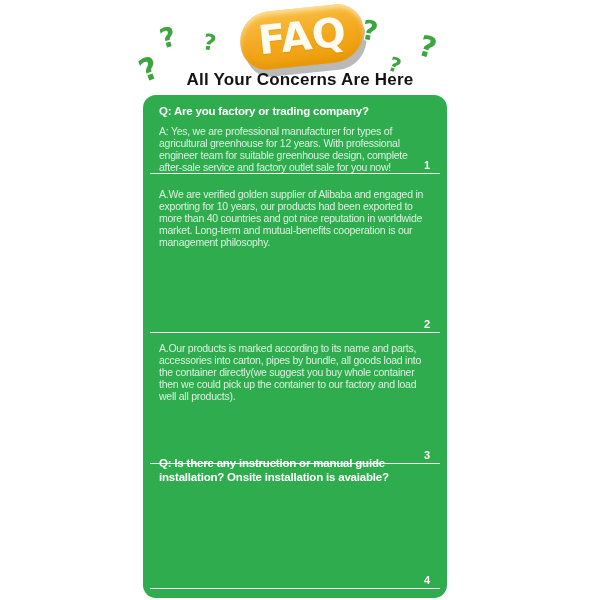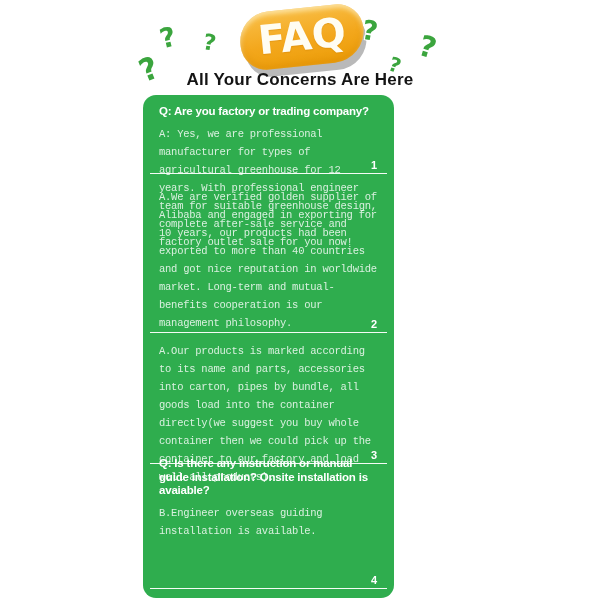--- a/index.html
+++ b/index.html
@@ -38,32 +38,32 @@
   .qm3{left:140px;top:54px;font-size:31px;transform:rotate(-22deg);}
   .qm4{left:362px;top:17px;font-size:27px;transform:rotate(10deg);}
   .qm5{left:419px;top:33px;font-size:29px;transform:rotate(16deg);}
   .qm6{left:389px;top:55px;font-size:20px;transform:rotate(20deg);}
   .page-title{
     position:absolute;left:0;top:70px;width:600px;text-align:center;
     font-size:17px;font-weight:bold;color:#141414;letter-spacing:.2px;
   }
   
   .panel{
-    position:absolute;left:143px;top:95px;width:251px;height:503px;
+    position:absolute;left:143px;top:95px;width:304px;height:503px;
     background:#2fad4e;border-radius:13px;
   }
   .section{position:absolute;left:16px;right:16px;}
   .s1{top:10px}.s2{top:93px}.s3{top:247px}.s4{top:362px}
   .q{
     margin:0 0 6px;color:#ffffff;font-weight:bold;
     font-size:11.5px;line-height:13.5px;letter-spacing:-.2px;
   }
   .a{
     margin:0 0 8px;color:rgba(255,255,255,.82);
-    font-size:10.5px;line-height:18px;letter-spacing:-.25px;font-family:Liberation Mono, monospace;
+    font-size:10.5px;line-height:12px;letter-spacing:-.25px;
   }
   .divider{
     position:absolute;left:7px;right:7px;height:16px;
     border-bottom:1.5px solid rgba(255,255,255,.95);
   }
   .d1{top:62px}.d2{top:221px}.d3{top:352px}.d4{top:477px}
   .num{
     position:absolute;right:10px;bottom:2px;
     color:#ffffff;font-weight:bold;font-size:11px;
   }
@@ -106,19 +106,18 @@
 
   <div class="section s3">
     <p class="a">A.Our products is marked according to its name and parts, accessories into carton, pipes by bundle, all goods load into the container directly(we suggest you buy whole container then we could pick up the container to our factory and load well all products).</p>
   </div>
   <div class="divider d3">
     <span class="num">3</span>
   </div>
 
   <div class="section s4">
     <p class="q">Q: Is there any instruction or manual guide installation? Onsite installation is avaiable?</p>
-    <p class="a">B.Engineer overseas guiding installation is available.</p>
   </div>
   <div class="divider d4">
     <span class="num">4</span>
   </div>
 
 </div>
 
 </body></html>

